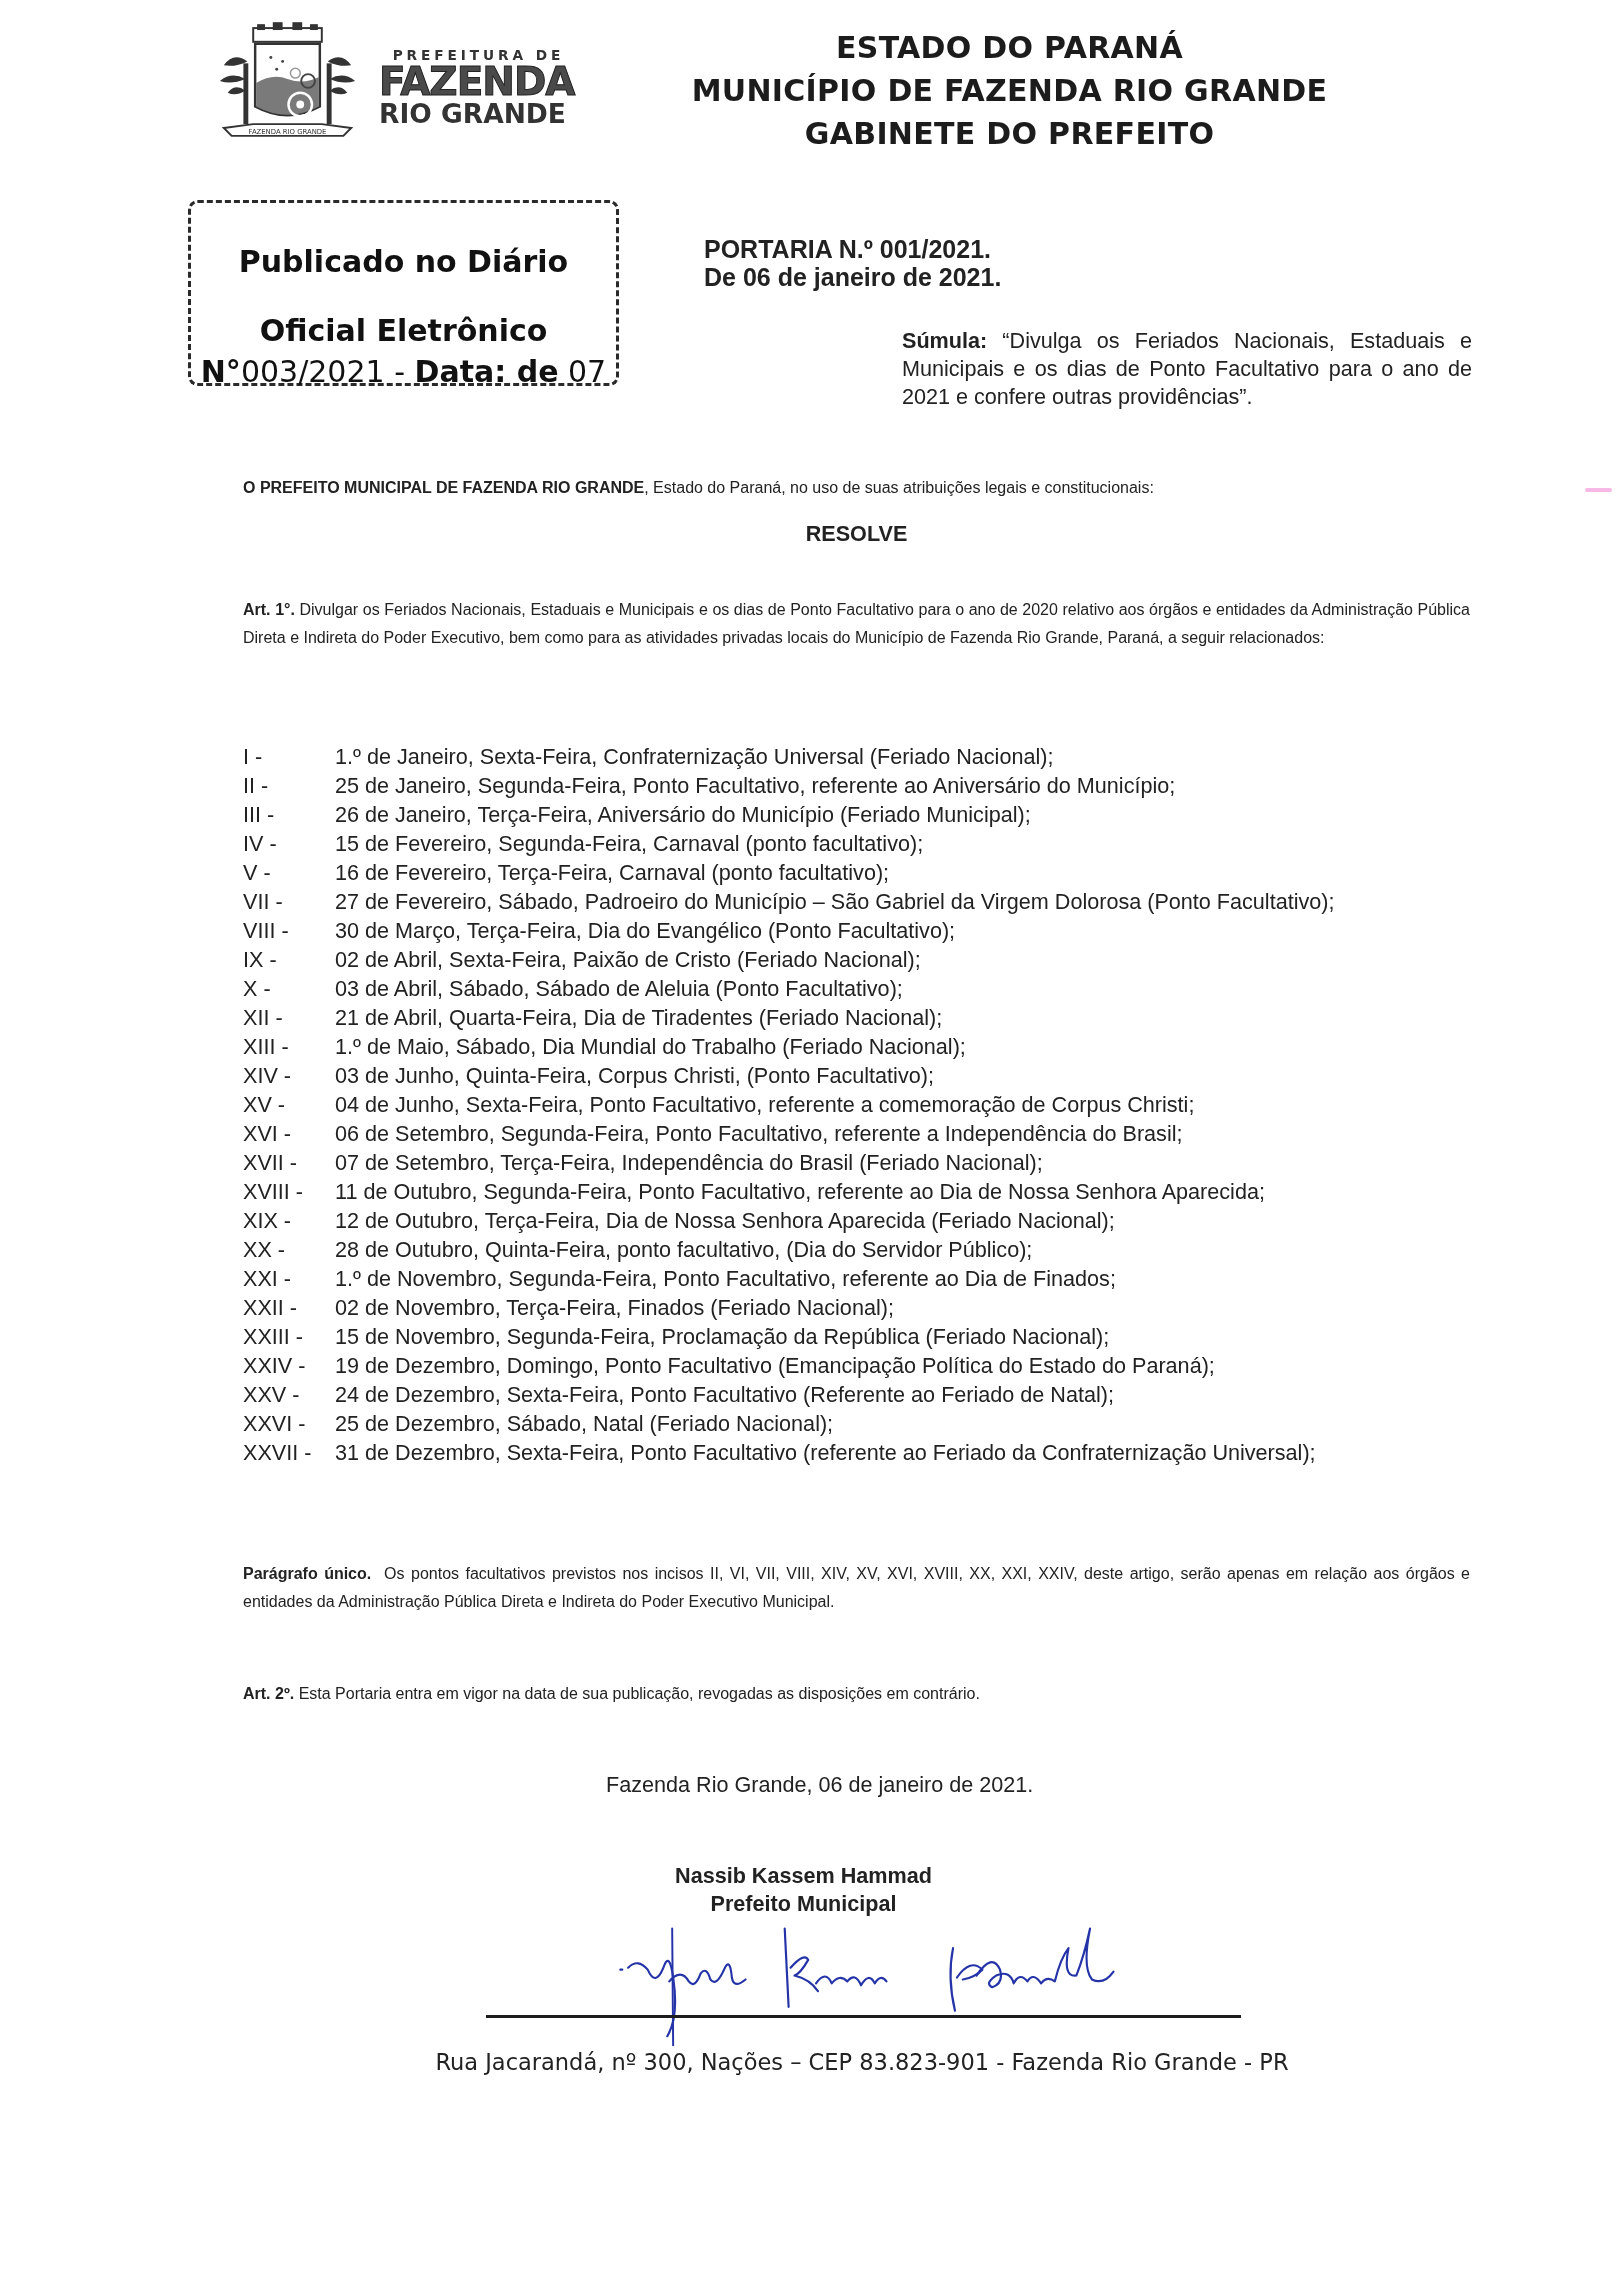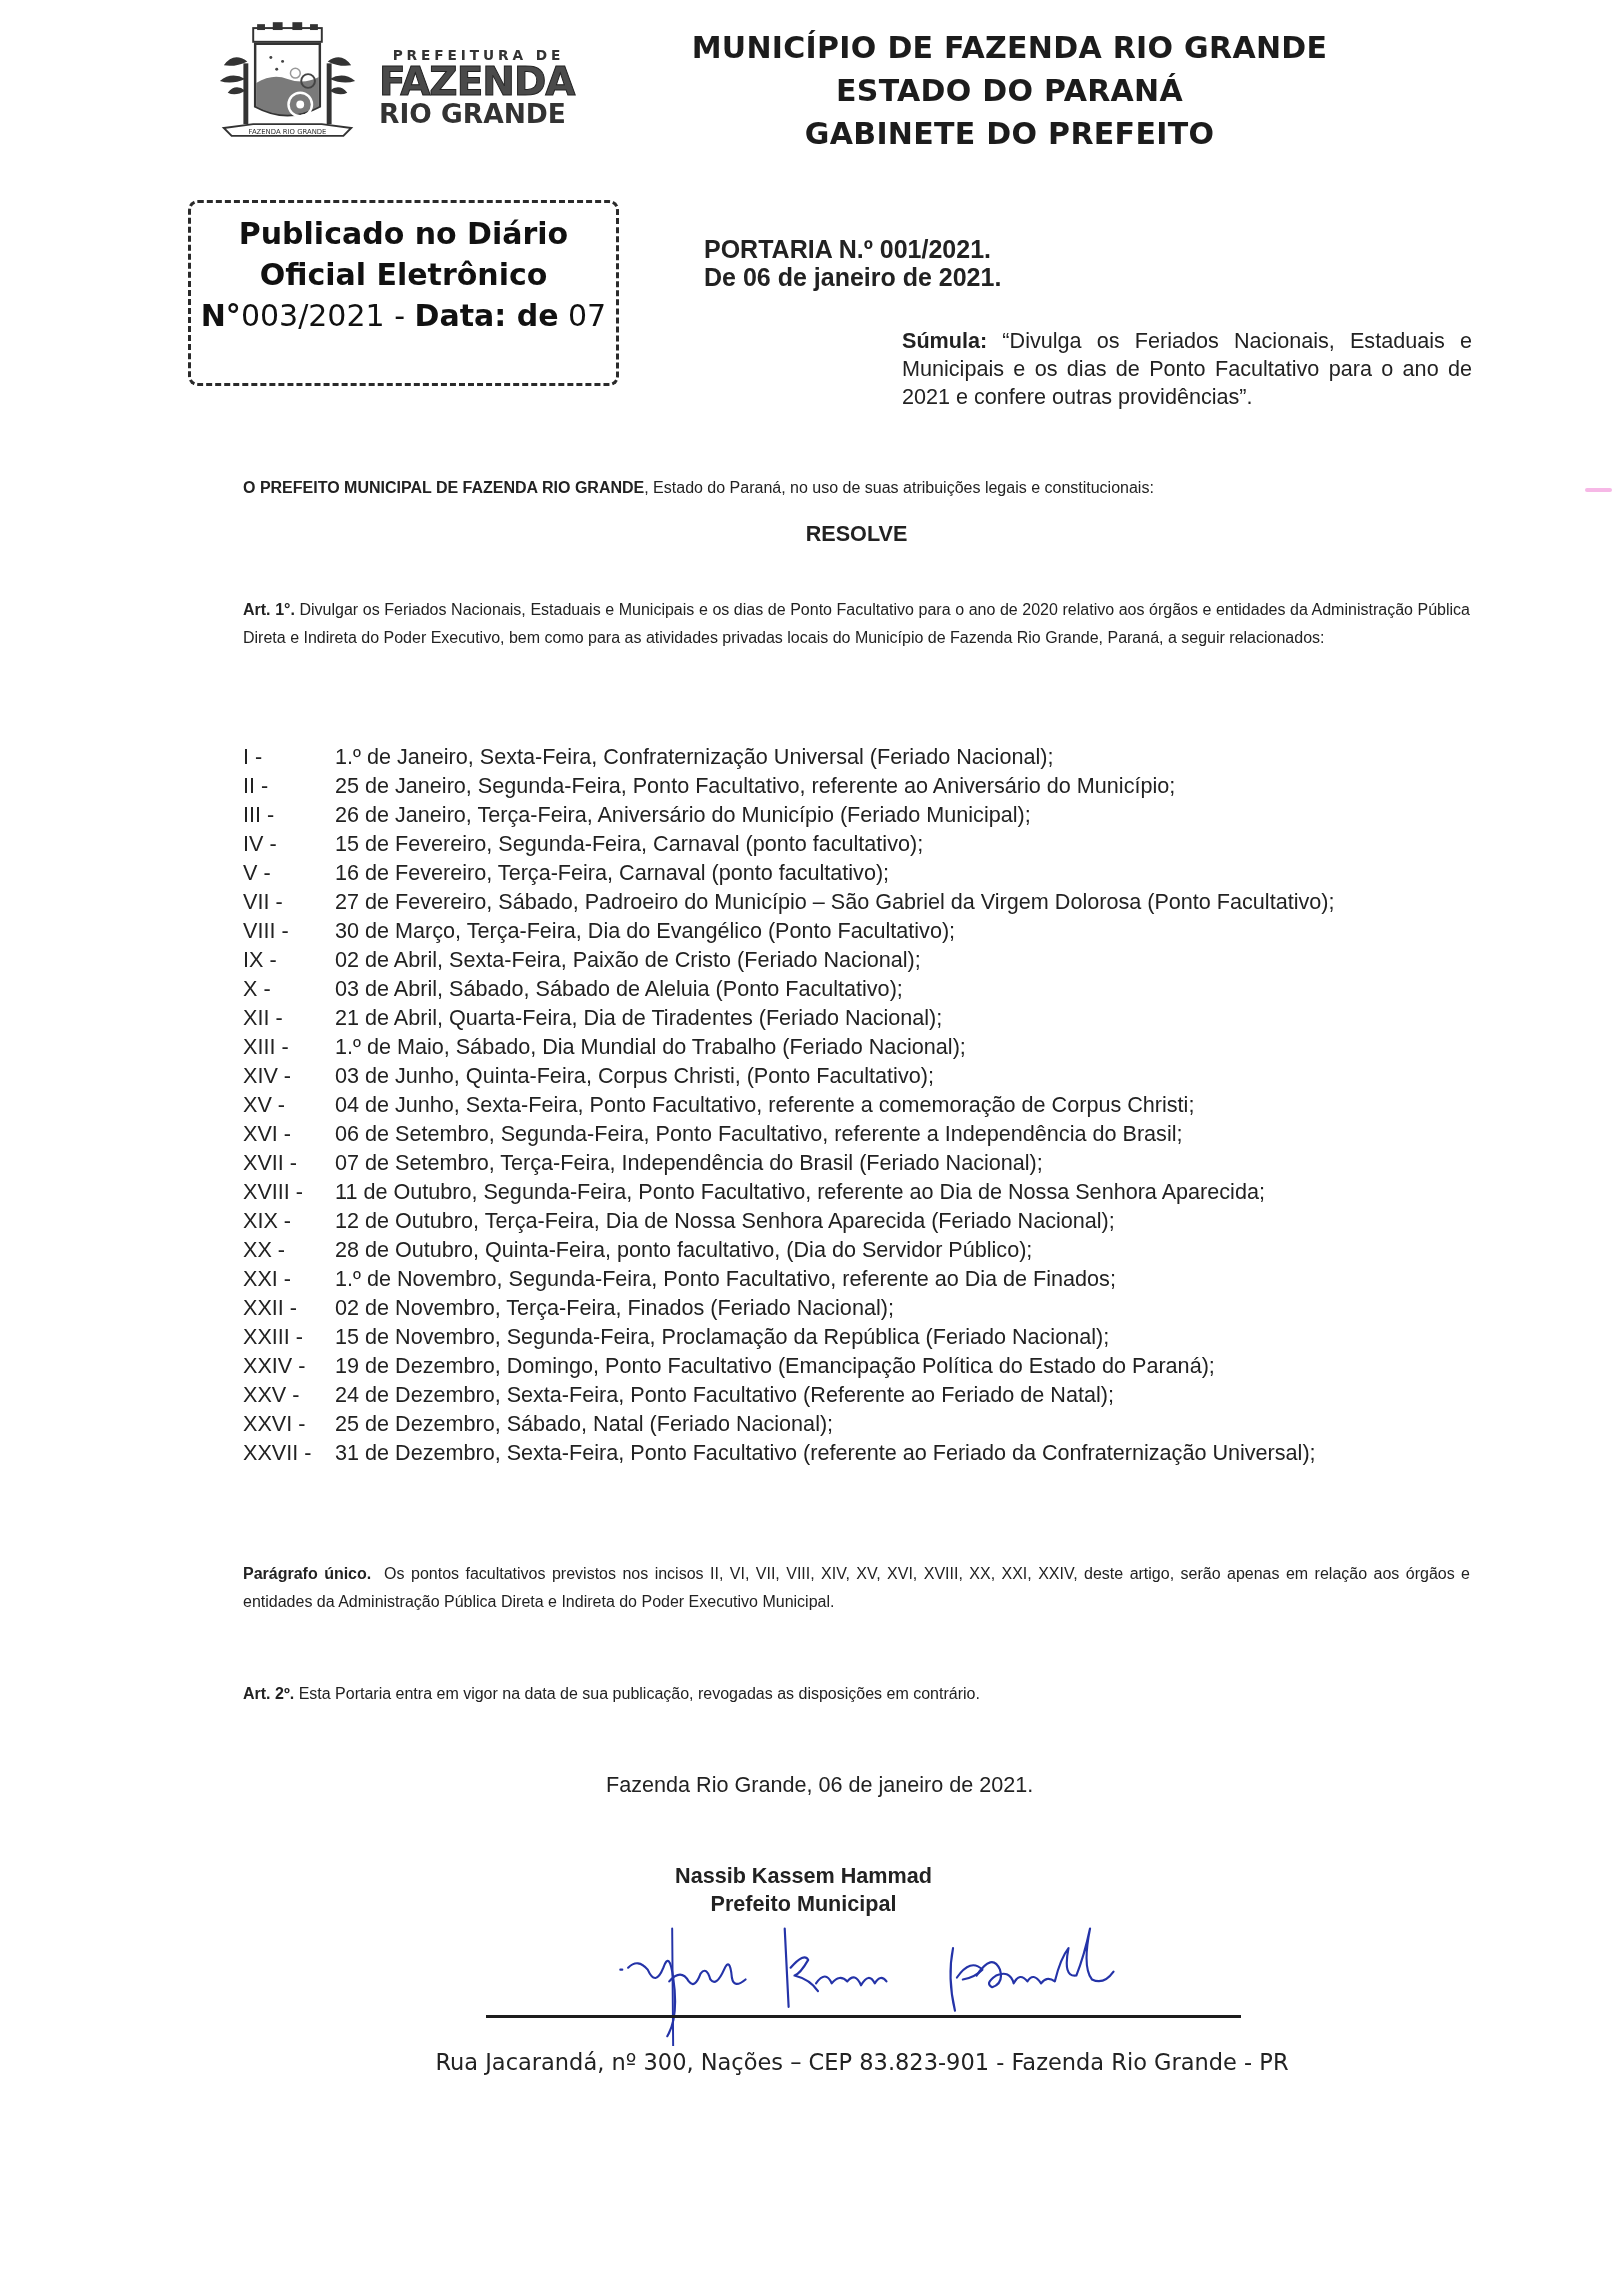--- a/index.html
+++ b/index.html
@@ -12,21 +12,21 @@
     #logo-text { left: 165px; top: 25.5px; width: 196px; text-align: left; }
     .logo-pref { font-family: "DejaVu Sans", sans-serif; font-size: 13.7px; font-weight: bold; letter-spacing: 3.9px; color: #333; margin-left: 13.7px; }
     .logo-faz { font-family: "DejaVu Sans", sans-serif; font-size: 39px; font-weight: bold; color: #4a4a4a; line-height: 37px; letter-spacing: -1px; -webkit-text-stroke: 1px #222; }
     .logo-rio { font-family: "DejaVu Sans", sans-serif; font-size: 26.5px; color: #333; line-height: 27.4px; font-weight: bold; }
 
     
     #header { left: 637px; top: 25.5px; width: 745px; text-align: center; font-family: "DejaVu Sans", sans-serif; font-weight: bold; font-size: 30px; line-height: 43px; color: #1c1c1c; letter-spacing: 0.3px; }
 
     
     #stamp { left: 188px; top: 200px; width: 431px; height: 186px; border: 3.9px dashed #2a2a2a; border-radius: 9.8px; box-sizing: border-box; text-align: center; padding-top: 9.8px; font-family: "DejaVu Sans", sans-serif; font-size: 30px; line-height: 41px; color: #111; }
-    #stamp .b { font-weight: bold; }
+    #stamp .b { font-weight: bold; margin-top: 28px; }
     #stamp .n { font-weight: normal; }
 
     
     #portaria { left: 704px; top: 235px; font-weight: bold; font-size: 25px; line-height: 28px; color: #222; }
     #sumula { left: 902px; top: 327px; width: 570px; font-size: 21.6px; line-height: 28px; text-align: justify; color: #222; }
     #sumula .lbl { font-weight: bold; }
 
     
     .body-text { font-size: 16px; line-height: 28px; color: #222; text-align: justify; }
     #intro { left: 243px; top: 474px; width: 1227px; }
@@ -85,22 +85,22 @@
     <text x="75" y="114" text-anchor="middle" font-size="7" font-family="DejaVu Sans, sans-serif" fill="#333">FAZENDA RIO GRANDE</text>
   </svg>
   <div id="logo-text" class="abs">
     <div class="logo-pref">PREFEITURA DE</div>
     <div class="logo-faz">FAZENDA</div>
     <div class="logo-rio">RIO GRANDE</div>
   </div>
 </div>
 
 <div id="header" class="abs">
+  <div>ESTADO DO PARANÁ</div>
   <div>MUNICÍPIO DE FAZENDA RIO GRANDE</div>
-  <div>ESTADO DO PARANÁ</div>
   <div>GABINETE DO PREFEITO</div>
 </div>
 
 <div id="stamp" class="abs">
   <div class="b">Publicado no Diário</div>
   <div class="b">Oficial Eletrônico</div>
   <div><span class="b">N°</span><span class="n">003/2021 - </span><span class="b">Data: de</span><span class="n"> 07</span></div>
 </div>
 
 <div id="portaria" class="abs">

